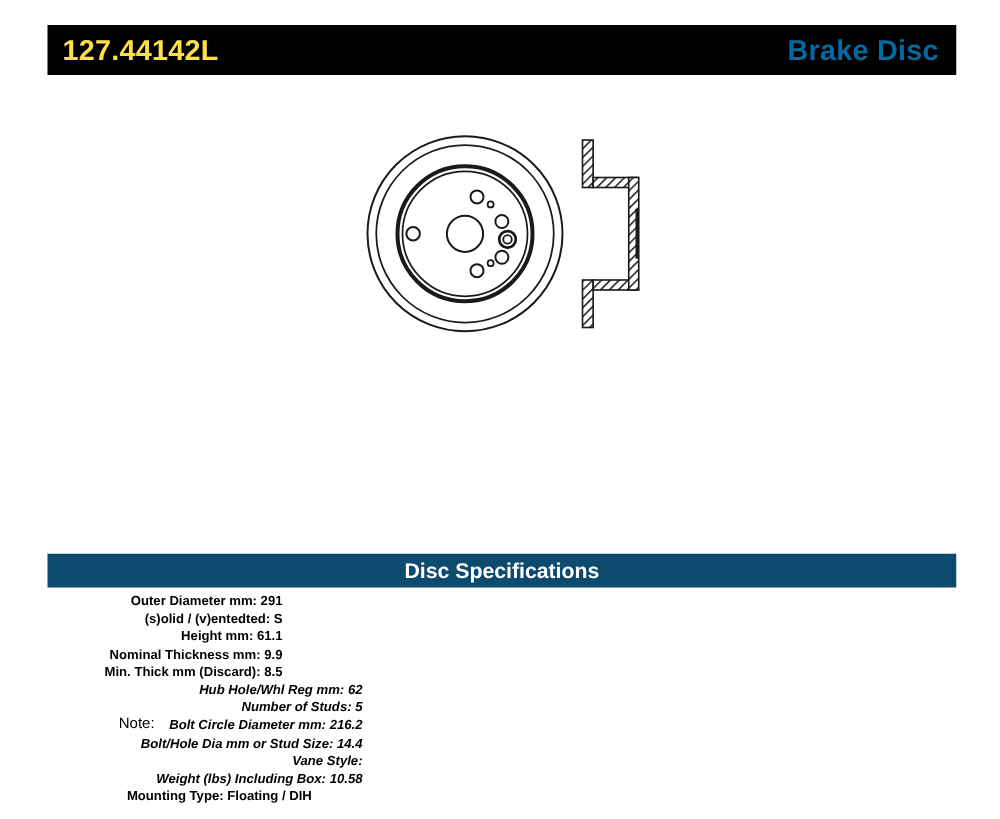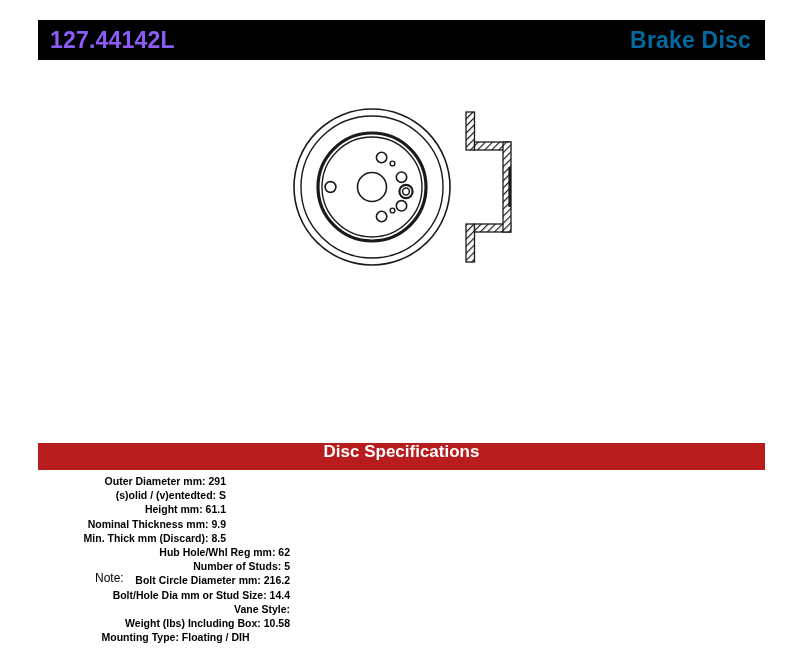--- a/index.html
+++ b/index.html
@@ -24,21 +24,21 @@
     width: 727px;
     height: 40px;
     background: #000000;
     display: flex;
     align-items: center;
     justify-content: space-between;
     box-sizing: border-box;
     padding: 0 14px 0 12px;
   }
   .header-part-number {
-    color: #8b5cf6;
+    color: #fde047;
     font-size: 23px;
     font-weight: bold;
     letter-spacing: 0.2px;
     line-height: 1;
     white-space: nowrap;
   }
   .header-product-type {
     color: #0369a1;
     font-size: 23px;
     font-weight: bold;
@@ -59,23 +59,23 @@
     display: block;
   }
 
   
   .spec-title-bar {
     position: absolute;
     left: 38px;
     top: 443px;
     width: 727px;
     height: 27px;
-    background: #b91c1c;
+    background: #0c4a6e;
     display: flex;
-    align-items: flex-start;
+    align-items: center;
     justify-content: center;
   }
   .spec-title {
     color: #ffffff;
     font-size: 17px;
     font-weight: bold;
     line-height: 1;
     white-space: nowrap;
   }
 
@@ -91,20 +91,21 @@
   .spec-col {
     box-sizing: border-box;
   }
   .spec-col-left {
     width: 196px;
     padding-right: 8px;
   }
   .spec-col-mid {
     width: 260px;
     padding-right: 8px;
+    font-style: italic;
   }
   .spec-col-right {
     width: 263px;
     padding-left: 12px;
   }
   .spec-row {
     font-size: 10.5px;
     font-weight: bold;
     line-height: 14.2px;
     white-space: nowrap;

